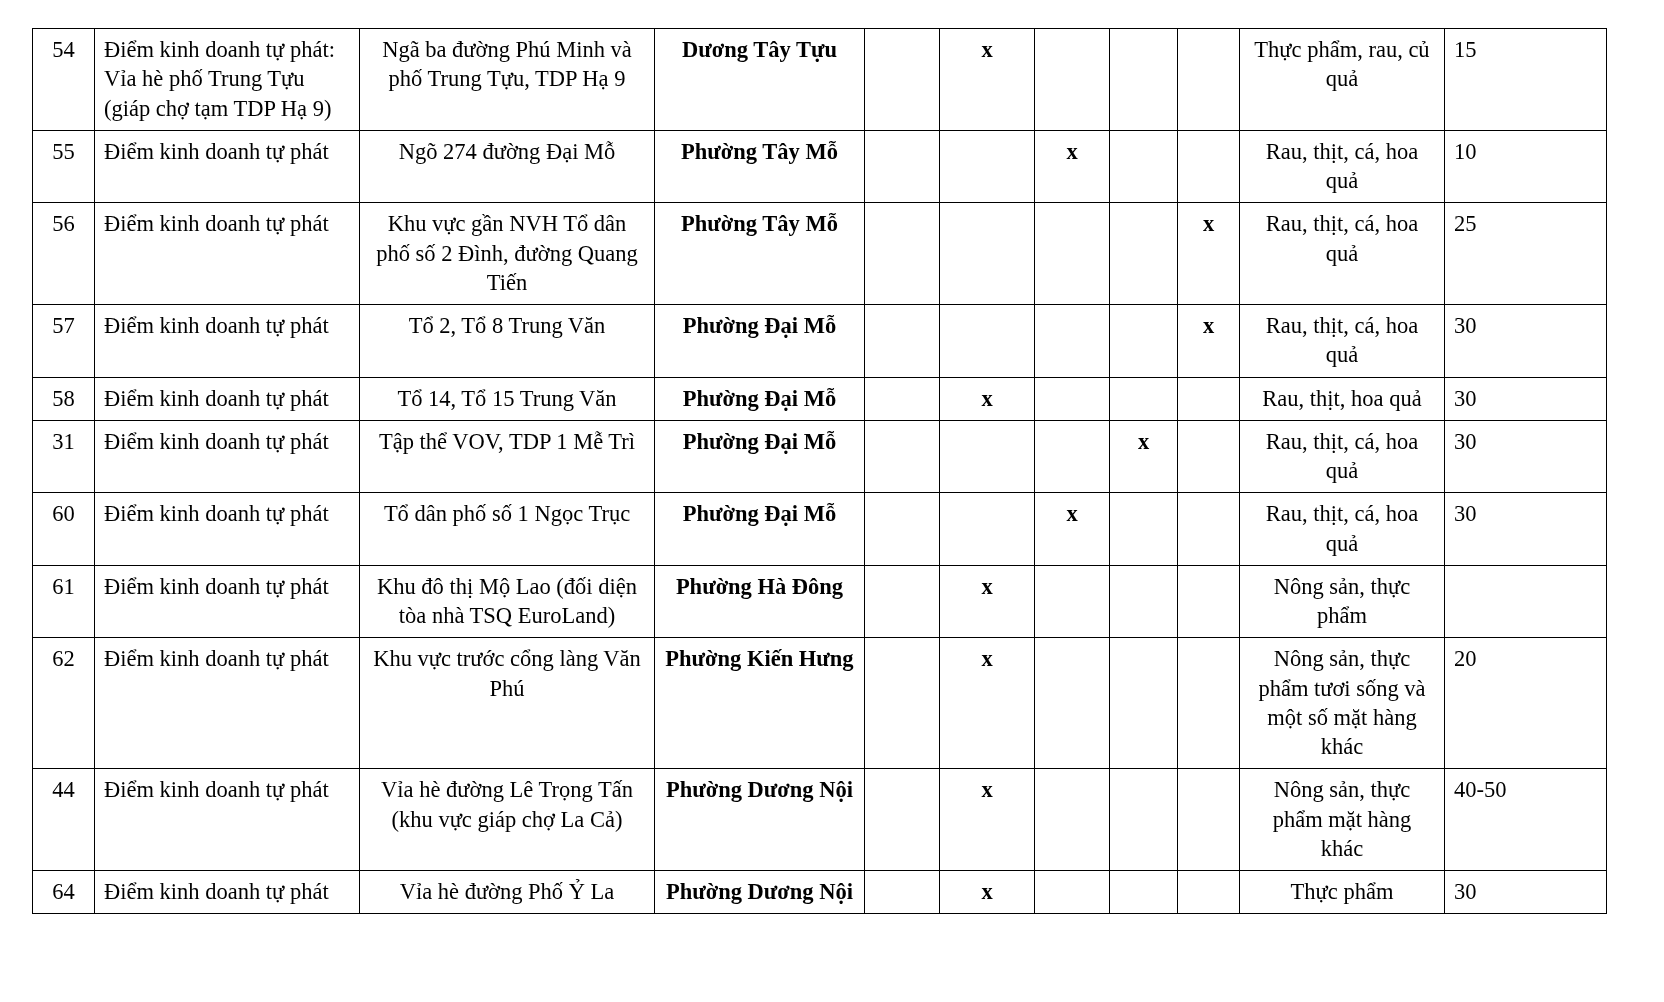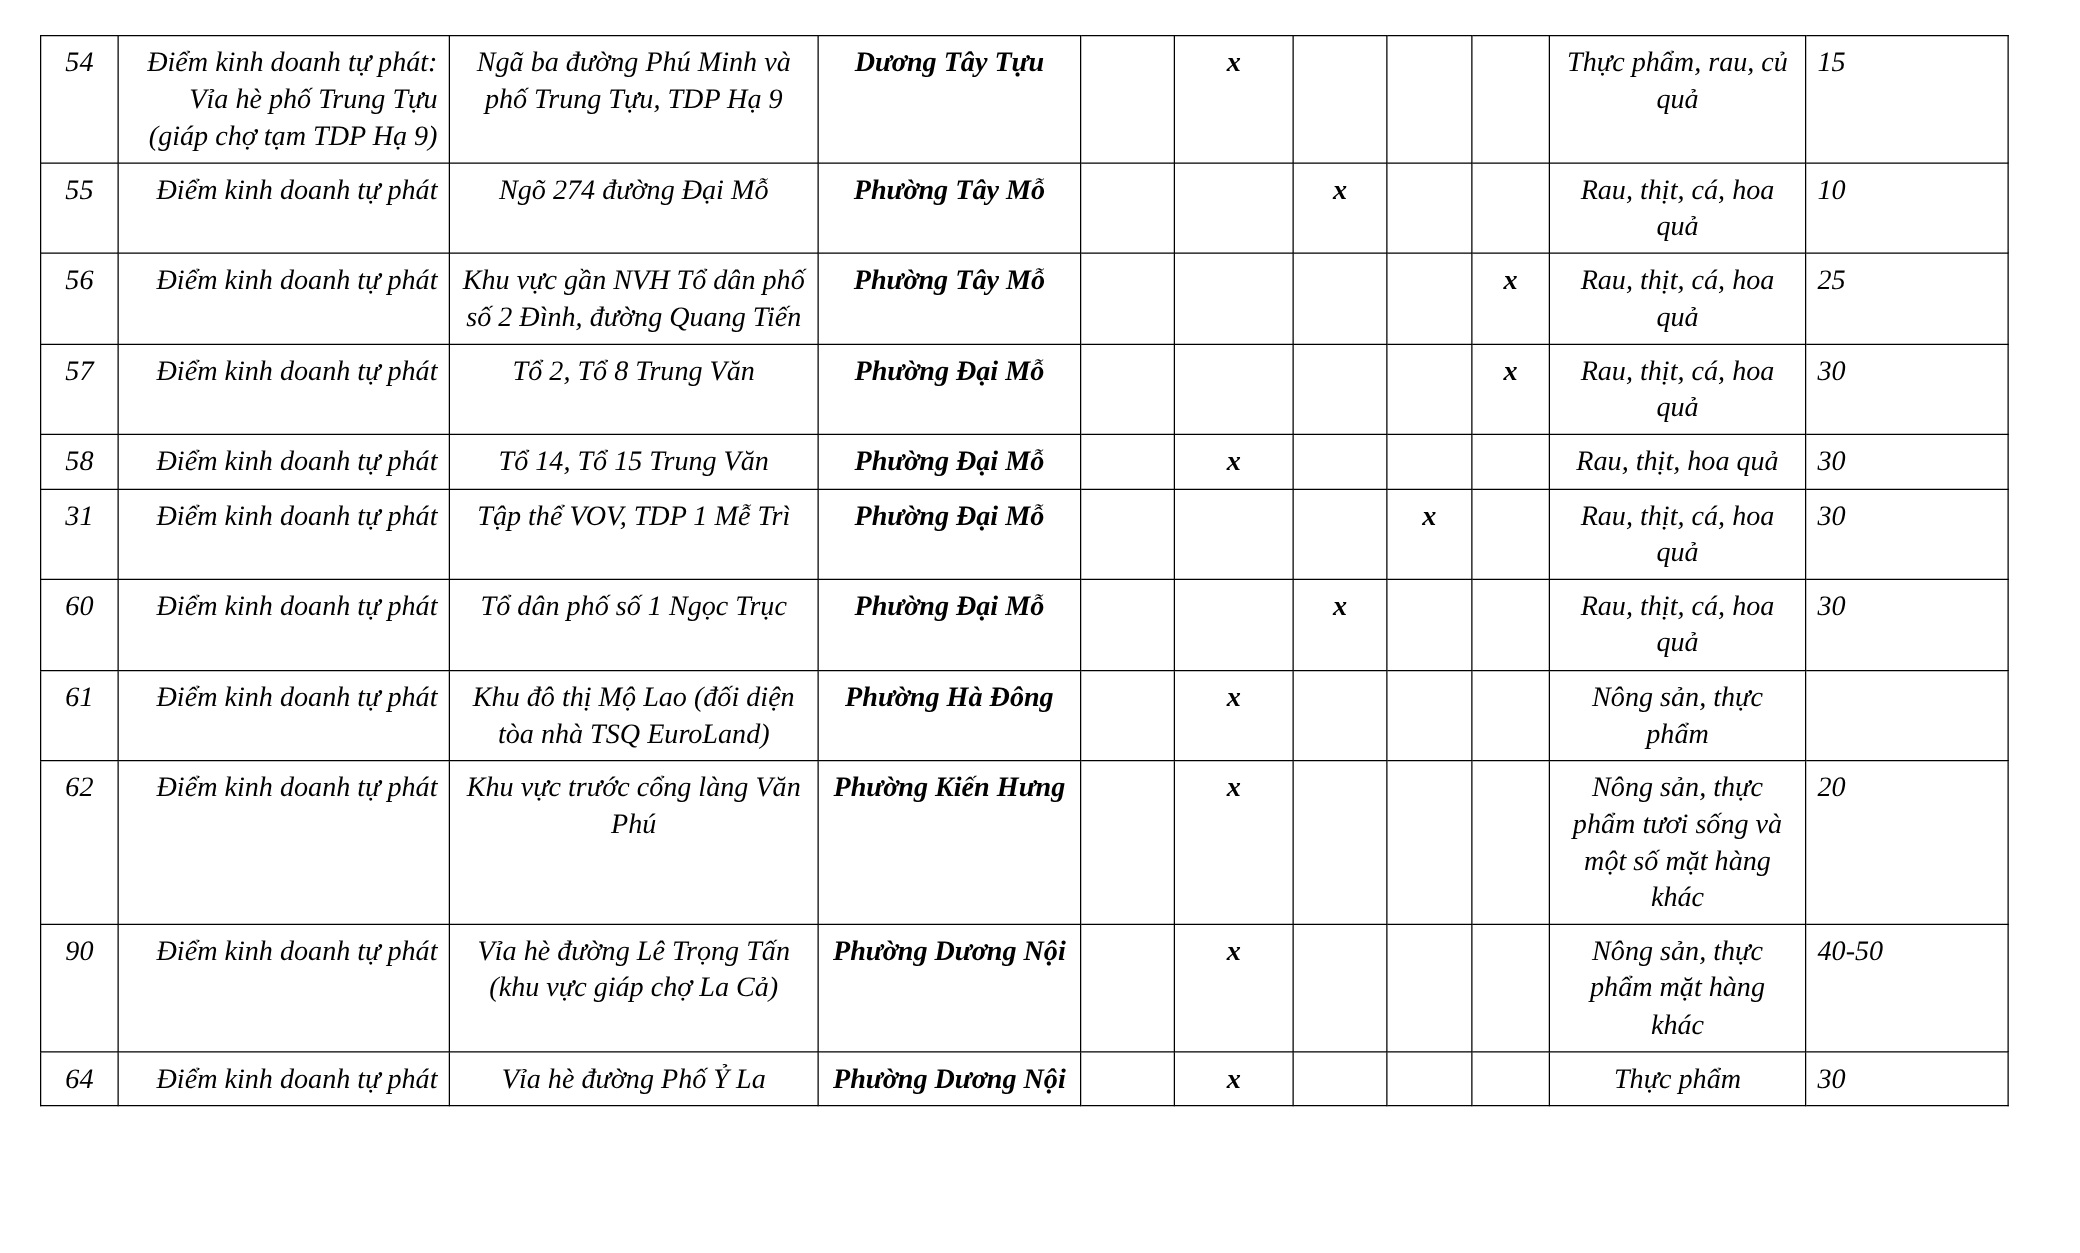--- a/index.html
+++ b/index.html
@@ -13,21 +13,20 @@
     font-family: "Liberation Serif", "DejaVu Serif", serif;
     color: #000000;
     overflow: hidden;
   }
   .page {
     position: relative;
     width: 1664px;
     height: 1002px;
     box-sizing: border-box;
     padding: 28px 30px 30px 30px;
-    font-style: italic;
   }
   table.doc-table {
     border-collapse: collapse;
     table-layout: fixed;
     width: 1574px;
     margin-left: 2px;
   }
   table.doc-table td {
     border: 1.3px solid #000000;
     padding: 6px 9px 7px 9px;
@@ -46,21 +45,21 @@
   col.c-m4     { width: 68px; }
   col.c-m5     { width: 62px; }
   col.c-goods  { width: 205px; }
   col.c-qty    { width: 162px; }
 
   .cell-stt {
     text-align: center;
     vertical-align: middle;
   }
   .cell-name {
-    text-align: right;
+    text-align: left;
     vertical-align: middle;
   }
   .cell-addr {
     text-align: center;
     vertical-align: middle;
   }
   .cell-ward {
     text-align: center;
     vertical-align: middle;
     font-weight: bold;
@@ -209,21 +208,21 @@
           <td class="cell-ward">Phường Kiến Hưng</td>
           <td class="cell-mark"></td>
           <td class="cell-mark">x</td>
           <td class="cell-mark"></td>
           <td class="cell-mark"></td>
           <td class="cell-mark"></td>
           <td class="cell-goods">Nông sản, thực phẩm tươi sống và một số mặt hàng khác</td>
           <td class="cell-qty">20</td>
         </tr>
         <tr>
-          <td class="cell-stt">90</td>
+          <td class="cell-stt">44</td>
           <td class="cell-name">Điểm kinh doanh tự phát</td>
           <td class="cell-addr">Vỉa hè đường Lê Trọng Tấn (khu vực giáp chợ La Cả)</td>
           <td class="cell-ward">Phường Dương Nội</td>
           <td class="cell-mark"></td>
           <td class="cell-mark">x</td>
           <td class="cell-mark"></td>
           <td class="cell-mark"></td>
           <td class="cell-mark"></td>
           <td class="cell-goods">Nông sản, thực phẩm  mặt hàng khác</td>
           <td class="cell-qty">40-50</td>

